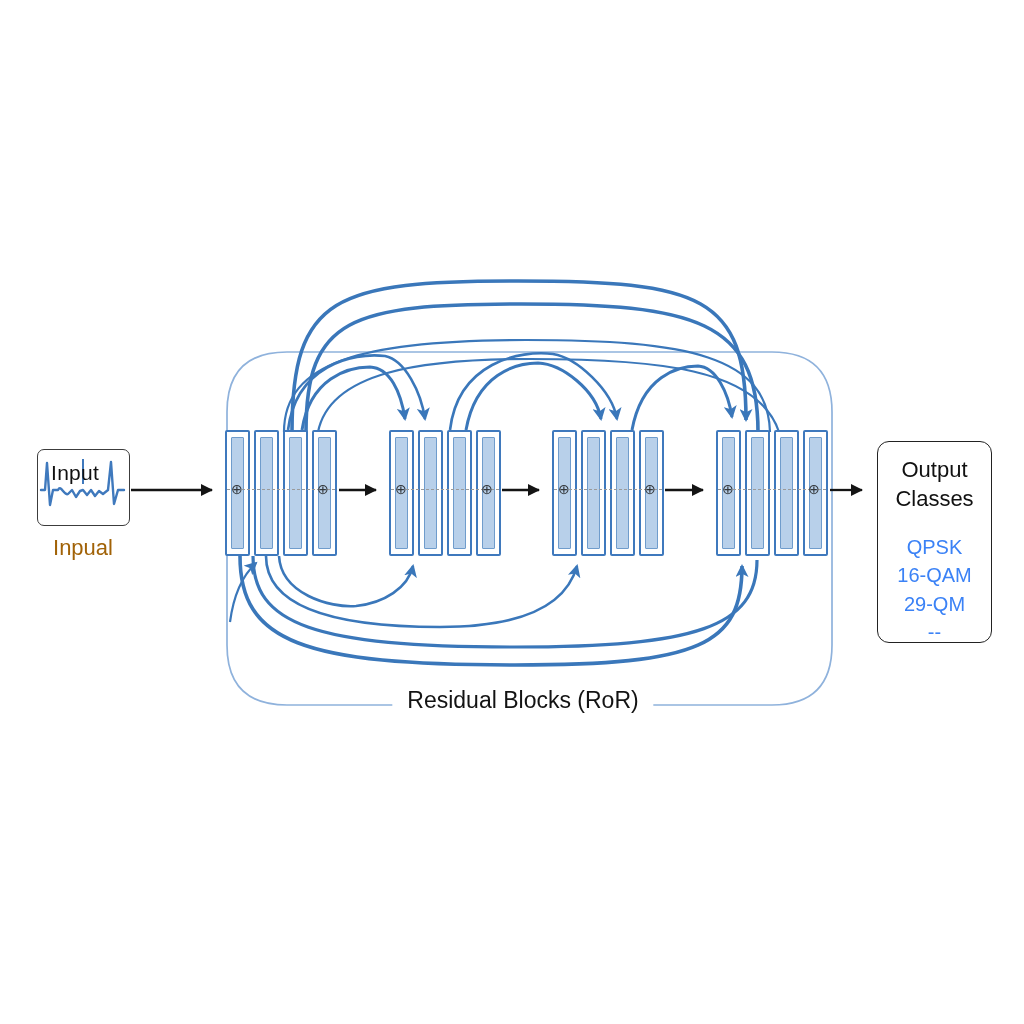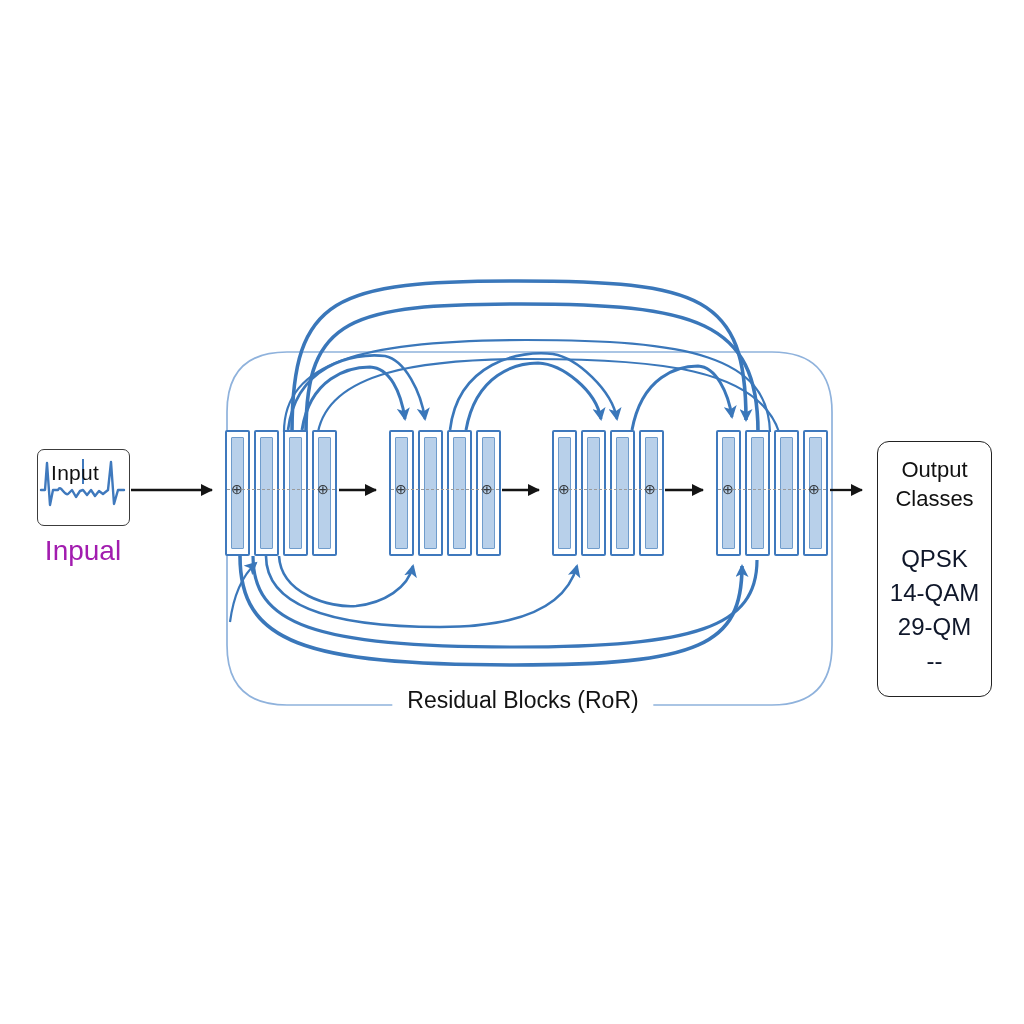--- a/index.html
+++ b/index.html
@@ -14,21 +14,21 @@
   .input-box{
     position:absolute;left:37px;top:449px;width:93px;height:77px;
     border:1.5px solid #3c3c3c;border-radius:7px;background:#fff;z-index:2;text-decoration:underline;
   }
   .input-box svg{position:absolute;left:0;top:0;}
   .input-box .lbl{
     position:absolute;left:13px;top:11px;font-size:21px;color:#111;letter-spacing:.3px;
   }
   .input-caption{
     position:absolute;left:83px;top:535px;transform:translateX(-50%);
-    font-size:28px;color:#a21caf;z-index:2;
+    font-size:22px;color:#a16207;z-index:2;
   }
 
   
   .group{
     position:absolute;top:430px;width:112px;height:126px;display:flex;gap:4px;z-index:2;
   }
   .g1{left:225px}.g2{left:389px}.g3{left:552px}.g4{left:716px}
   .bar{
     flex:1;border:2px solid #3f79bd;border-radius:2px;background:#fff;
     padding:5px 4px;position:relative;
@@ -40,26 +40,26 @@
     position:absolute;left:2px;right:2px;top:59px;border-top:1px dashed #9a9a9a;z-index:3;
   }
   .plus{
     position:absolute;top:52px;font-size:14px;line-height:1;color:#33373b;z-index:4;
   }
   .plus.p1{left:6px}
   .plus.p4{left:92px}
 
   
   .output-box{
-    position:absolute;left:877px;top:441px;width:115px;height:256px;
+    position:absolute;left:877px;top:441px;width:115px;height:202px;
     border:1.6px solid #222;border-radius:12px;background:#fff;z-index:2;
     text-align:center;
   }
   .output-title{font-size:22px;line-height:1.32;margin-top:13px;padding:0 8px;color:#111;}
-  .output-classes{margin-top:29px;font-size:24px;line-height:1.42;color:#0f172a;}
+  .output-classes{margin-top:20px;font-size:20px;line-height:1.42;color:#3b82f6;}
 
   
   .container-label{
     position:absolute;left:523px;top:687px;transform:translateX(-50%);
     font-size:23px;color:#131313;background:#ffffff;padding:0 15px;
     white-space:nowrap;z-index:3;
   }
 </style>
 </head>
 <body>
@@ -179,21 +179,21 @@
       </div>
     <div class="midline"></div>
     <span class="plus p1">⊕</span>
     <span class="plus p4">⊕</span>
   </div>
 
   <div class="output-box">
     <div class="output-title">Output Classes</div>
     <div class="output-classes">
       <div>QPSK</div>
-      <div>14-QAM</div>
+      <div>16-QAM</div>
       <div>29-QM</div>
       <div>--</div>
     </div>
   </div>
 
   <div class="container-label">Residual Blocks (RoR)</div>
 
 </div>
 
 </body></html>

